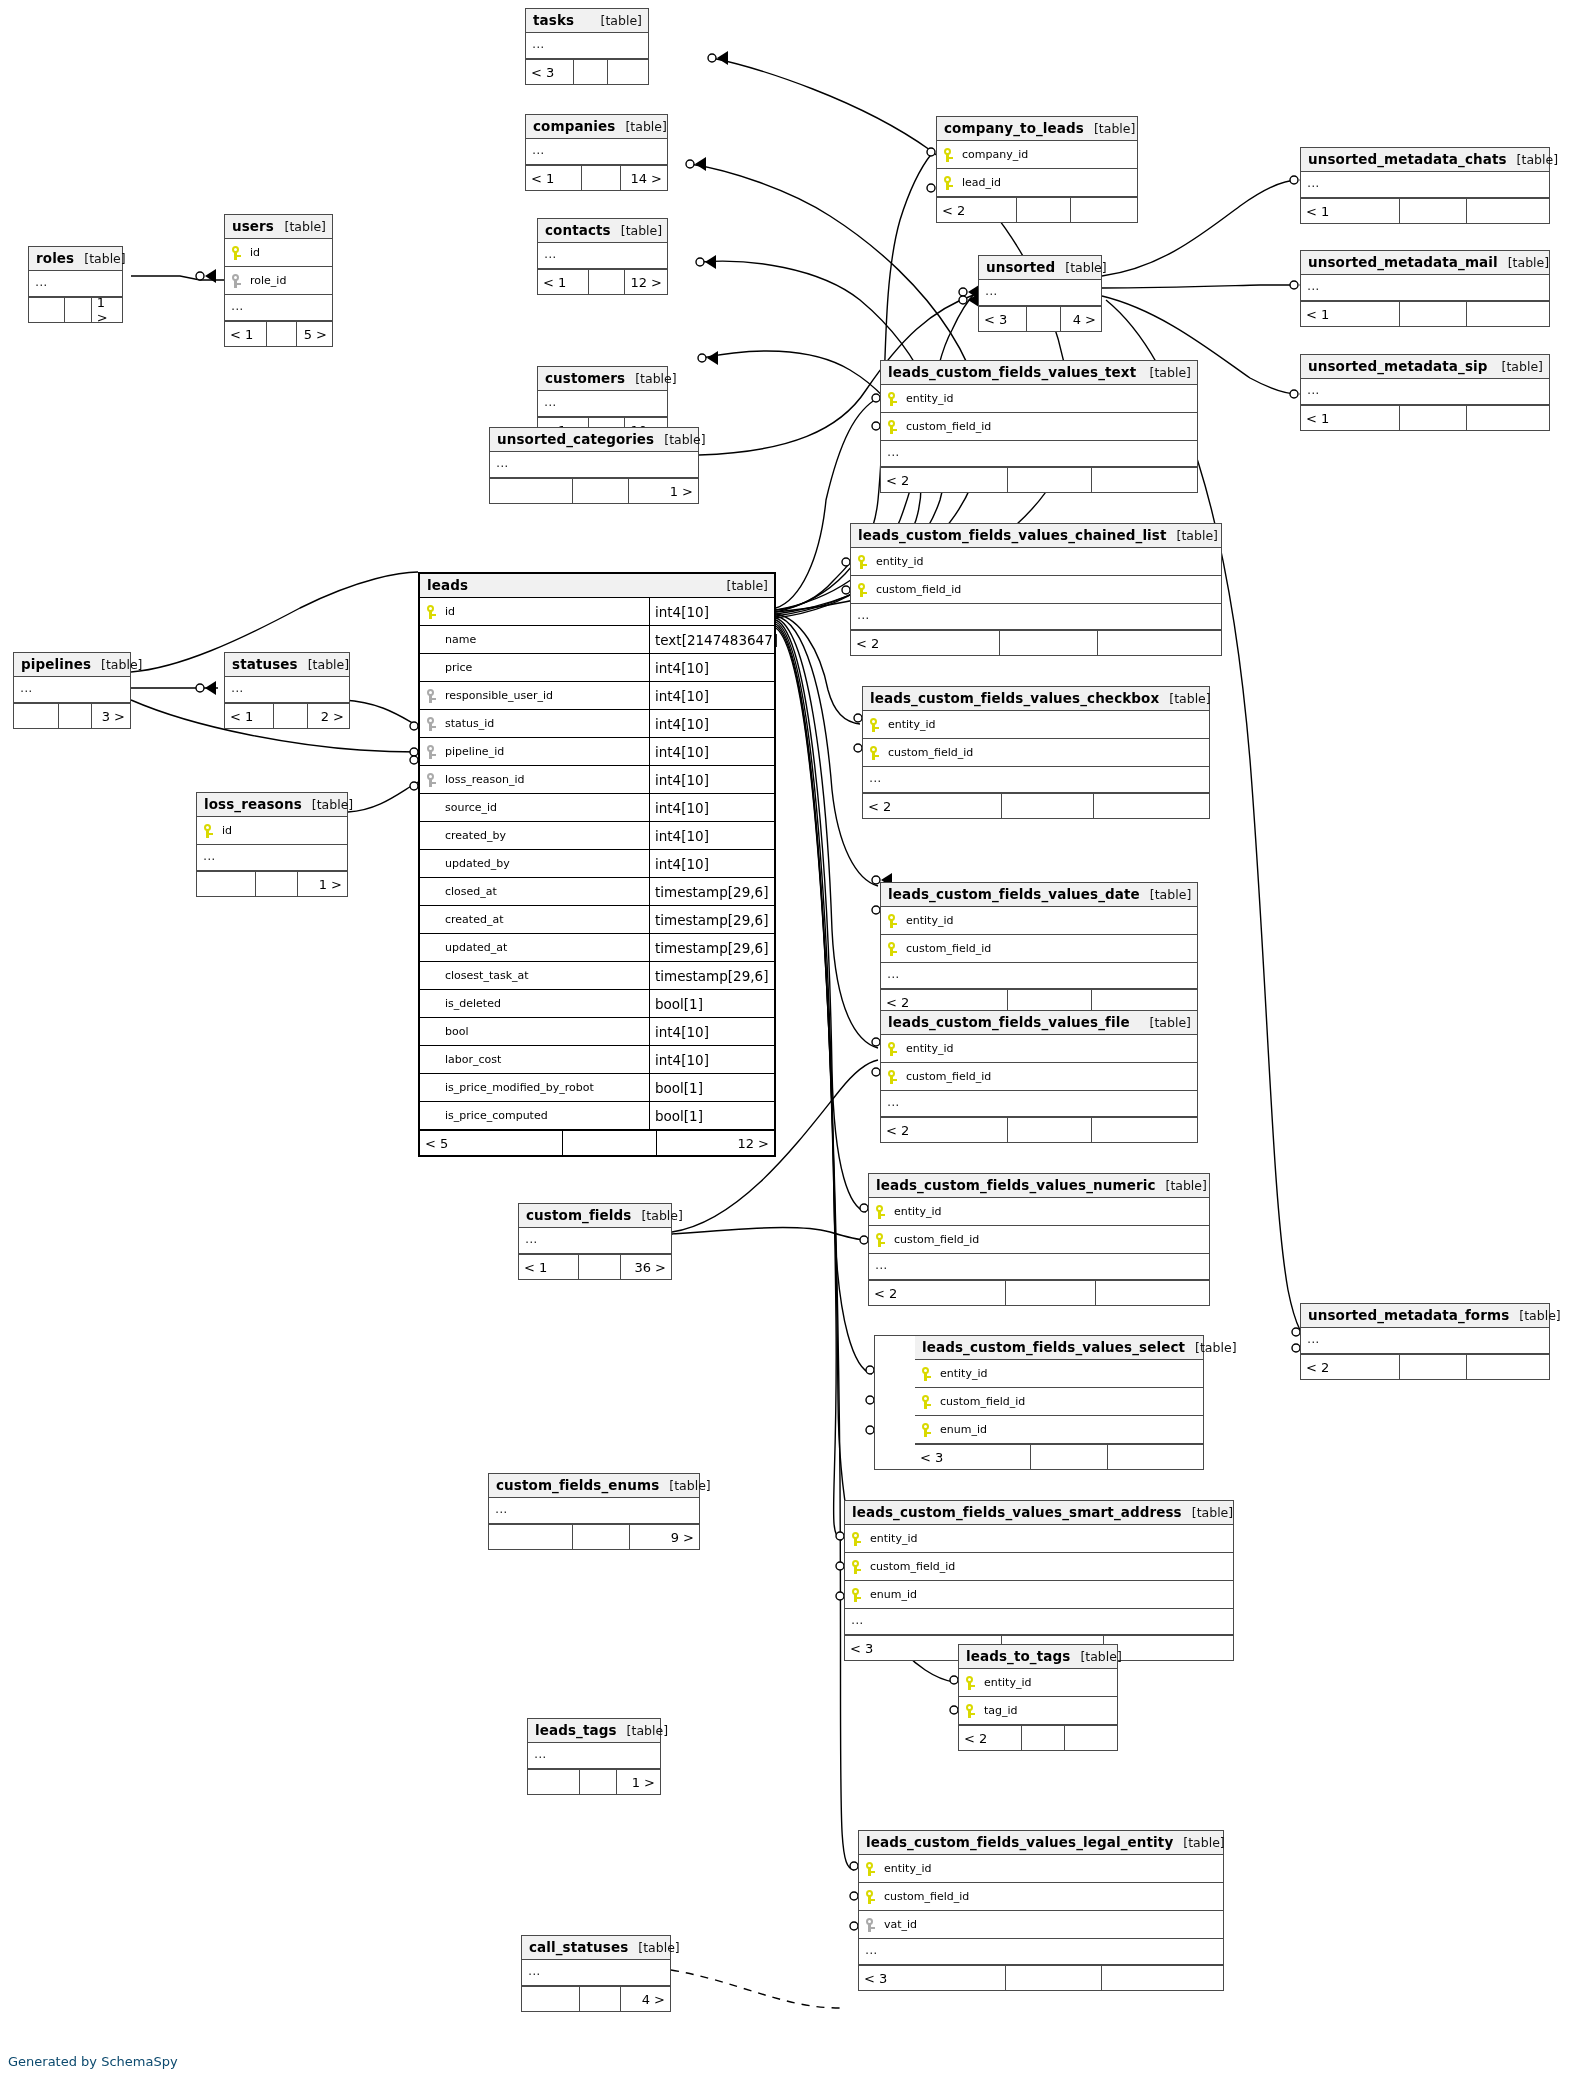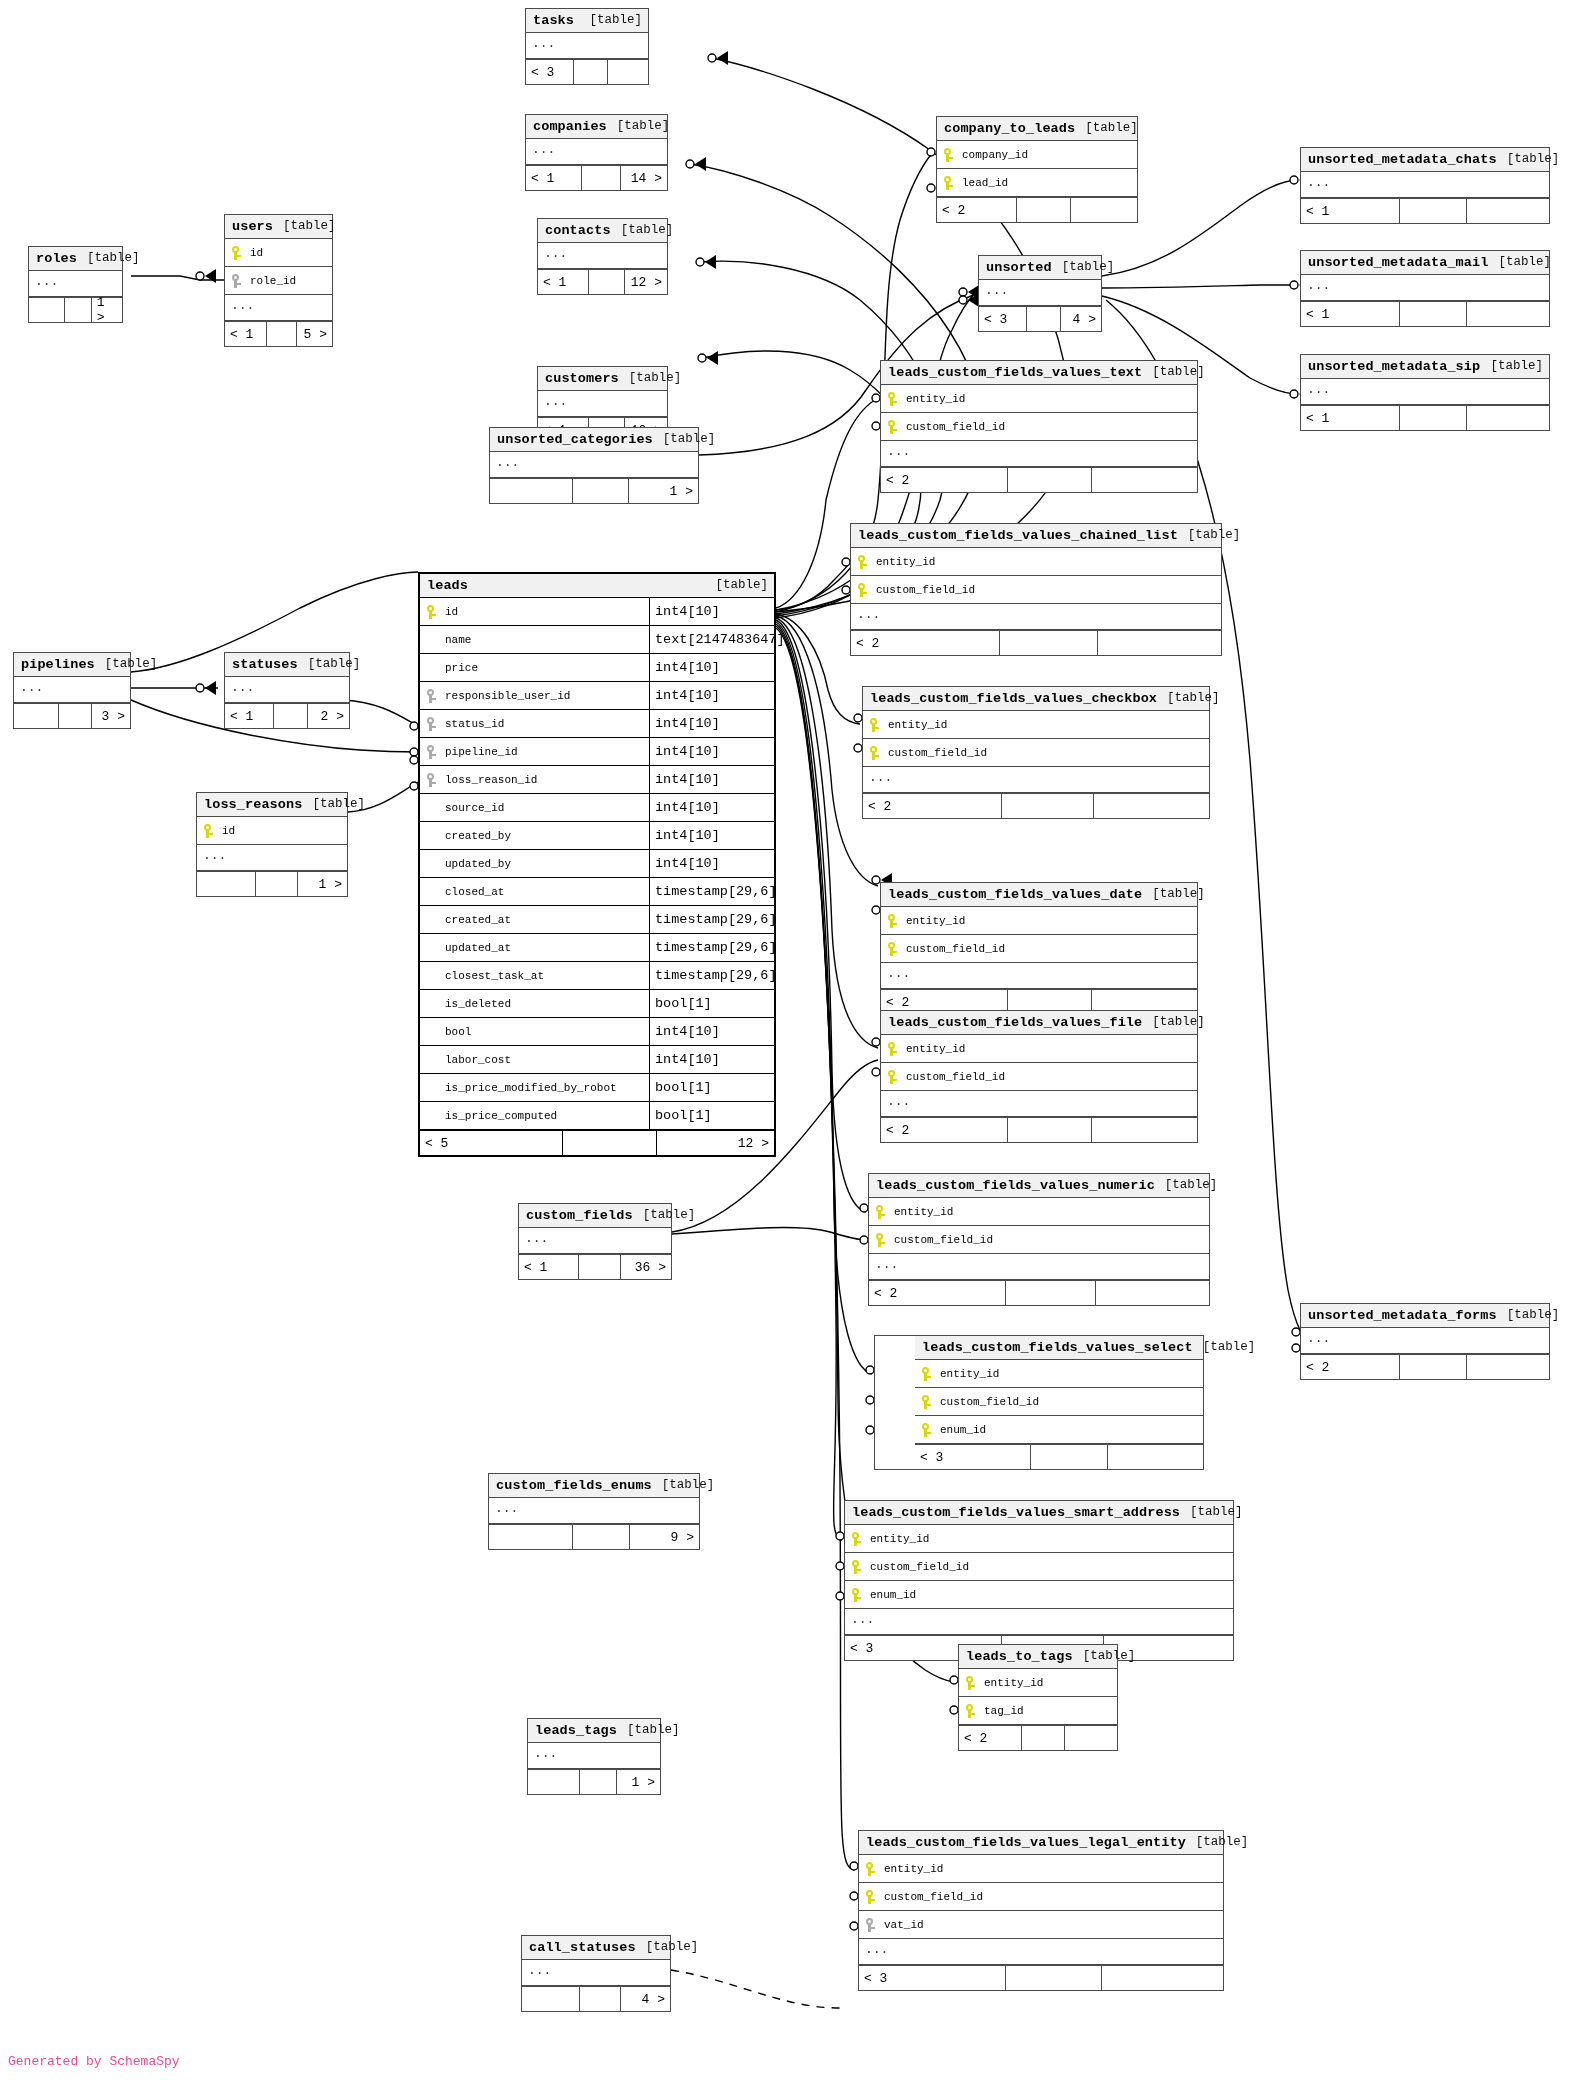--- a/index.html
+++ b/index.html
@@ -2,21 +2,21 @@
 <html><head>
 <meta charset="utf-8">
 <title>SchemaSpy Relationships Diagram</title>
 <style>
   html,body{margin:0;padding:0;background:#ffffff;}
   body{
     width:1576px;height:2092px;position:relative;overflow:hidden;
     font-family:"DejaVu Sans","Liberation Sans",sans-serif;
     -webkit-font-smoothing:none;
   }
-  #canvas{position:absolute;left:0;top:0;width:1504px;height:2092px;font-family:Liberation Mono, monospace;}
+  #canvas{position:absolute;left:0;top:0;width:1504px;height:2092px;}
   #edges{position:absolute;left:0;top:0;width:1576px;height:2092px;pointer-events:none;}
 
   .tbl{
     position:absolute;
     border:1px solid #4a4a4a;
     background:#ffffff;
     box-sizing:border-box;
     font-size:13.5px;
     color:#000;
   }
@@ -82,21 +82,21 @@
   .keyicon s{
     position:absolute;left:6px;top:10px;width:4px;height:2px;background:#d9d900;
   }
   .keyicon.grey i{background:#aaaaaa;}
   .keyicon.grey b{border-color:#aaaaaa;}
   .keyicon.grey s{background:#aaaaaa;}
   .keyicon.none{visibility:hidden;}
 
   #footer{
     position:absolute;left:8px;top:2054px;
-    font-size:13px;color:#ec4899;
+    font-size:13px;color:#0c4a6e;
   }
 </style>
 </head>
 <body>
 
 <div id="canvas">
 
   <svg id="edges" viewBox="0 0 1576 2092" xmlns="http://www.w3.org/2000/svg">
       <path d="M 776 612 C 900 600 1010 560 1060 470 C 1090 400 1050 240 930 150 C 860 100 760 68 712 58" fill="none" stroke="#000000" stroke-width="1.4"></path>
       <path d="M 776 614 C 880 600 960 540 980 460 C 1000 380 930 280 830 216 C 790 190 730 170 690 164" fill="none" stroke="#000000" stroke-width="1.4"></path>

